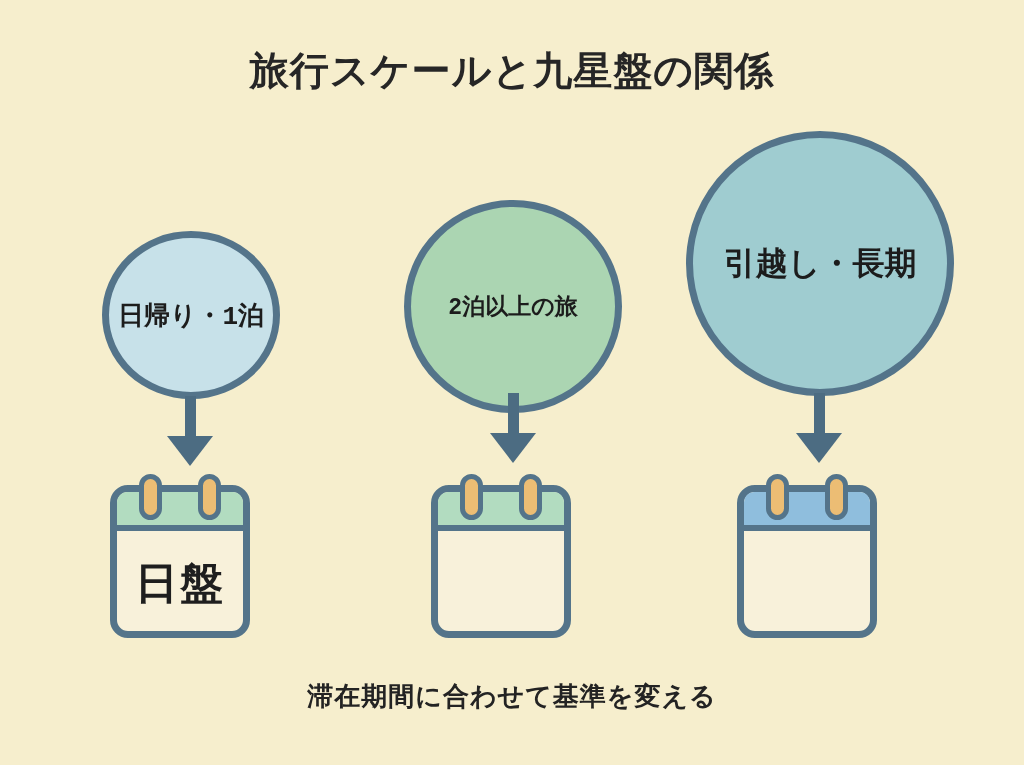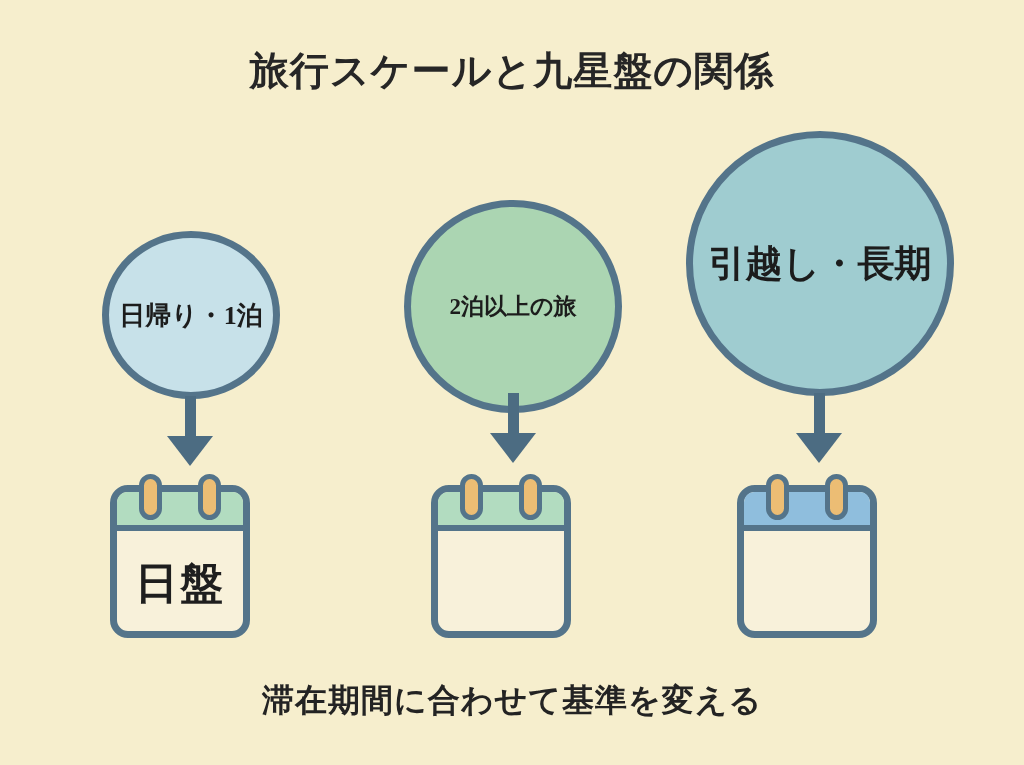--- a/index.html
+++ b/index.html
@@ -2,21 +2,21 @@
 <html><head>
 <meta charset="utf-8">
 <style>
   html, body { margin: 0; padding: 0; }
   .stage {
     position: relative;
     width: 1024px;
     height: 765px;
     background: #f6eecd;
     overflow: hidden;
-    font-family: Liberation Serif, serif;
+    font-family: Liberation Mono, monospace;
   }
   .title {
     position: absolute;
     top: 44px; left: 0; width: 100%;
     text-align: center;
     font-size: 39px;
     font-weight: bold;
     color: #262626;
     letter-spacing: 1px;
   }
@@ -29,21 +29,21 @@
     background: #cccccc;
     display: flex;
     align-items: center;
     justify-content: center;
     text-align: center;
     font-weight: bold;
     color: #1c1c1c;
   }
   .col-day   .circle { left: 102px; top: 231px; width: 178px; height: 168px; font-size: 26px; }
   .col-month .circle { left: 404px; top: 200px; width: 218px; height: 213px; font-size: 23px; }
-  .col-year  .circle { left: 686px; top: 131px; width: 268px; height: 265px; font-size: 37px; }
+  .col-year  .circle { left: 686px; top: 131px; width: 268px; height: 265px; font-size: 32px; }
   
   .arrow { position: absolute; width: 46px; }
   .col-day   .arrow { left: 167px; top: 396px; }
   .col-month .arrow { left: 490px; top: 393px; }
   .col-year  .arrow { left: 796px; top: 393px; }
   .arrow .stem { width: 11px; height: 40px; margin: 0 auto; background: #4c6c82; }
   .arrow .head {
     width: 0; height: 0; margin: 0 auto;
     border-left: 23px solid transparent;
     border-right: 23px solid transparent;
@@ -86,21 +86,21 @@
     justify-content: center;
     font-size: 43px;
     font-weight: bold;
     color: #1e1e1e;
     letter-spacing: 2px;
   }
   .caption {
     position: absolute;
     top: 679px; left: 0; width: 100%;
     text-align: center;
-    font-size: 32px;
+    font-size: 26px;
     font-weight: bold;
     color: #232323;
     letter-spacing: 1px;
   }
 </style>
 </head>
 <body>
 
 <div class="stage">
 

